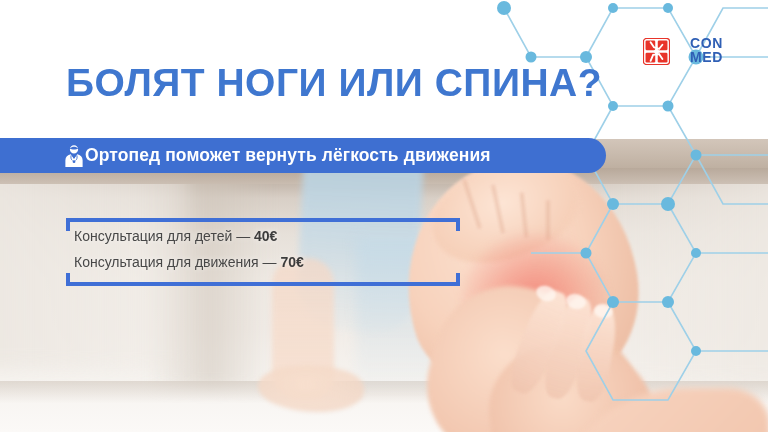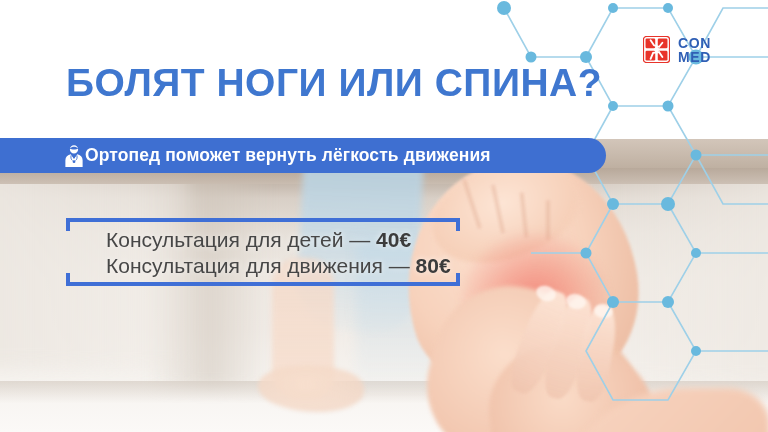--- a/index.html
+++ b/index.html
@@ -115,36 +115,35 @@
   .pricebox{
     position:absolute;left:66px;top:218px;width:394px;height:68px;
   }
   .pb-top{position:absolute;left:0;top:0;width:100%;height:4px;background:#3f6fd6;}
   .pb-bot{position:absolute;left:0;bottom:0;width:100%;height:4px;background:#3f6fd6;}
   .pb-lt{position:absolute;left:0;top:0;width:4px;height:13px;background:#3f6fd6;}
   .pb-lb{position:absolute;left:0;bottom:0;width:4px;height:13px;background:#3f6fd6;}
   .pb-rt{position:absolute;right:0;top:0;width:4px;height:13px;background:#3f6fd6;}
   .pb-rb{position:absolute;right:0;bottom:0;width:4px;height:13px;background:#3f6fd6;}
   .pline{
-    position:absolute;left:8px;font-size:21px;color:#474747;white-space:nowrap;
+    position:absolute;left:8px;font-size:14px;color:#474747;white-space:nowrap;
     text-shadow:0 0 6px rgba(255,255,255,.75);
-    margin-left:32px;
   }
   .pline.l1{top:10px;}
   .pline.l2{top:36px;}
   .pline b{font-weight:700;color:#3c3c3c;}
 
   
   .note{
     position:absolute;left:78px;top:341px;font-size:13.5px;color:#4a4a4a;
     white-space:nowrap;text-shadow:0 0 6px rgba(255,255,255,.8);
   }
 
   
-  .logo{position:absolute;left:643px;top:36px;display:flex;align-items:flex-start;gap:8px;}
+  .logo{position:absolute;left:643px;top:36px;display:flex;align-items:flex-end;gap:20px;}
   .logo-mark{width:27px;height:27px;flex:0 0 auto;}
   .logo-text{line-height:1.02;}
   .logo-text div{
     color:#2f5fb5;font-size:14px;font-weight:700;letter-spacing:.6px;
   }
 </style>
 </head>
 <body>
 
 <div class="stage">
@@ -265,18 +264,18 @@
     <div class="pb-top"></div>
     <div class="pb-bot"></div>
     <div class="pb-lt"></div>
     <div class="pb-lb"></div>
     <div class="pb-rt"></div>
     <div class="pb-rb"></div>
     <div class="pline l1">
       <span>Консультация для детей — </span><b>40€</b>
     </div>
     <div class="pline l2">
-      <span>Консультация для движения — </span><b>80€</b>
+      <span>Консультация для движения — </span><b>70€</b>
     </div>
   </div>
 
 
 </div>
 
 </body></html>

